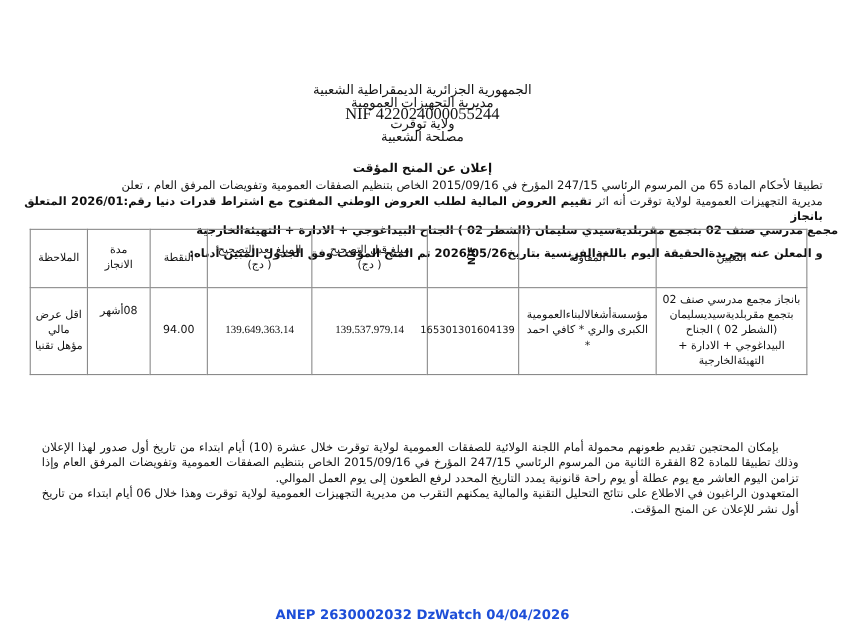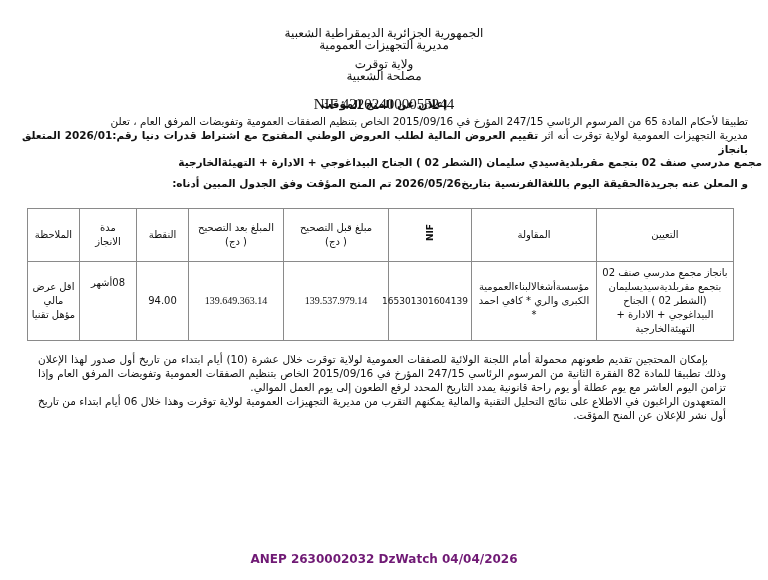--- a/index.html
+++ b/index.html
@@ -1,30 +1,30 @@
 <!DOCTYPE html>
 <html><head>
   <meta charset="utf-8">
   <style>
     html, body { margin:0; padding:0; background:#ffffff; }
     body { width:768px; height:580px; position:relative; overflow:hidden; font-family:"DejaVu Sans", sans-serif; color:#111; }
-    .rtl { direction:rtl; }
+    .rtl { direction:rtl;margin-top:48px; }
     .center-block { position:absolute; left:0; width:768px; text-align:center; }
     .h-line { font-family:"Liberation Serif", serif; font-size:12px; line-height:14px; }
     .nif-title { font-family:"Liberation Serif", serif; font-size:15px; line-height:16px; }
     .ann-title { font-size:11px; font-weight:bold; line-height:14px; }
     .para { position:absolute; font-size:10.5px; line-height:14px; text-align:justify; }
     .bold { font-weight:bold; }
     table.result { position:absolute; left:27px; top:208px; width:706px; border-collapse:collapse; direction:rtl; table-layout:fixed; }
     table.result td, table.result th { border:1px solid #8a8a8a; text-align:center; vertical-align:middle; font-size:10px; line-height:14px; font-weight:normal; padding:2px 3px; }
     table.result thead th { height:48px; }
     table.result tbody td { height:62px; }
     .serif-num { font-family:"Liberation Serif", serif; font-size:14px; }
     .nif-head { writing-mode:vertical-rl; transform:rotate(180deg); font-weight:bold; font-size:9px; display:inline-block; }
-    .footer { position:absolute; left:0; width:768px; top:552px; text-align:center; color:#701a75; font-weight:bold; font-size:12px; font-family:"DejaVu Sans", sans-serif; }
+    .footer { position:absolute; left:0; width:768px; top:552px; text-align:center; color:#1d4ed8; font-weight:bold; font-size:12px; font-family:"DejaVu Sans", sans-serif; }
   </style>
 </head>
 <body>
 
 <div>
   <div class="center-block h-line rtl" style="top:26px;">الجمهورية الجزائرية الديمقراطية الشعبية</div>
   <div class="center-block h-line rtl" style="top:57px;">ولاية توقرت</div>
   <div class="center-block h-line rtl" style="top:38px;">مديرية التجهيزات العمومية</div>
   <div class="center-block h-line rtl" style="top:69px;">مصلحة الشعبية</div>
   <div class="center-block nif-title" style="top:83px;margin-top:13px;">NIF 422024000055244</div>

